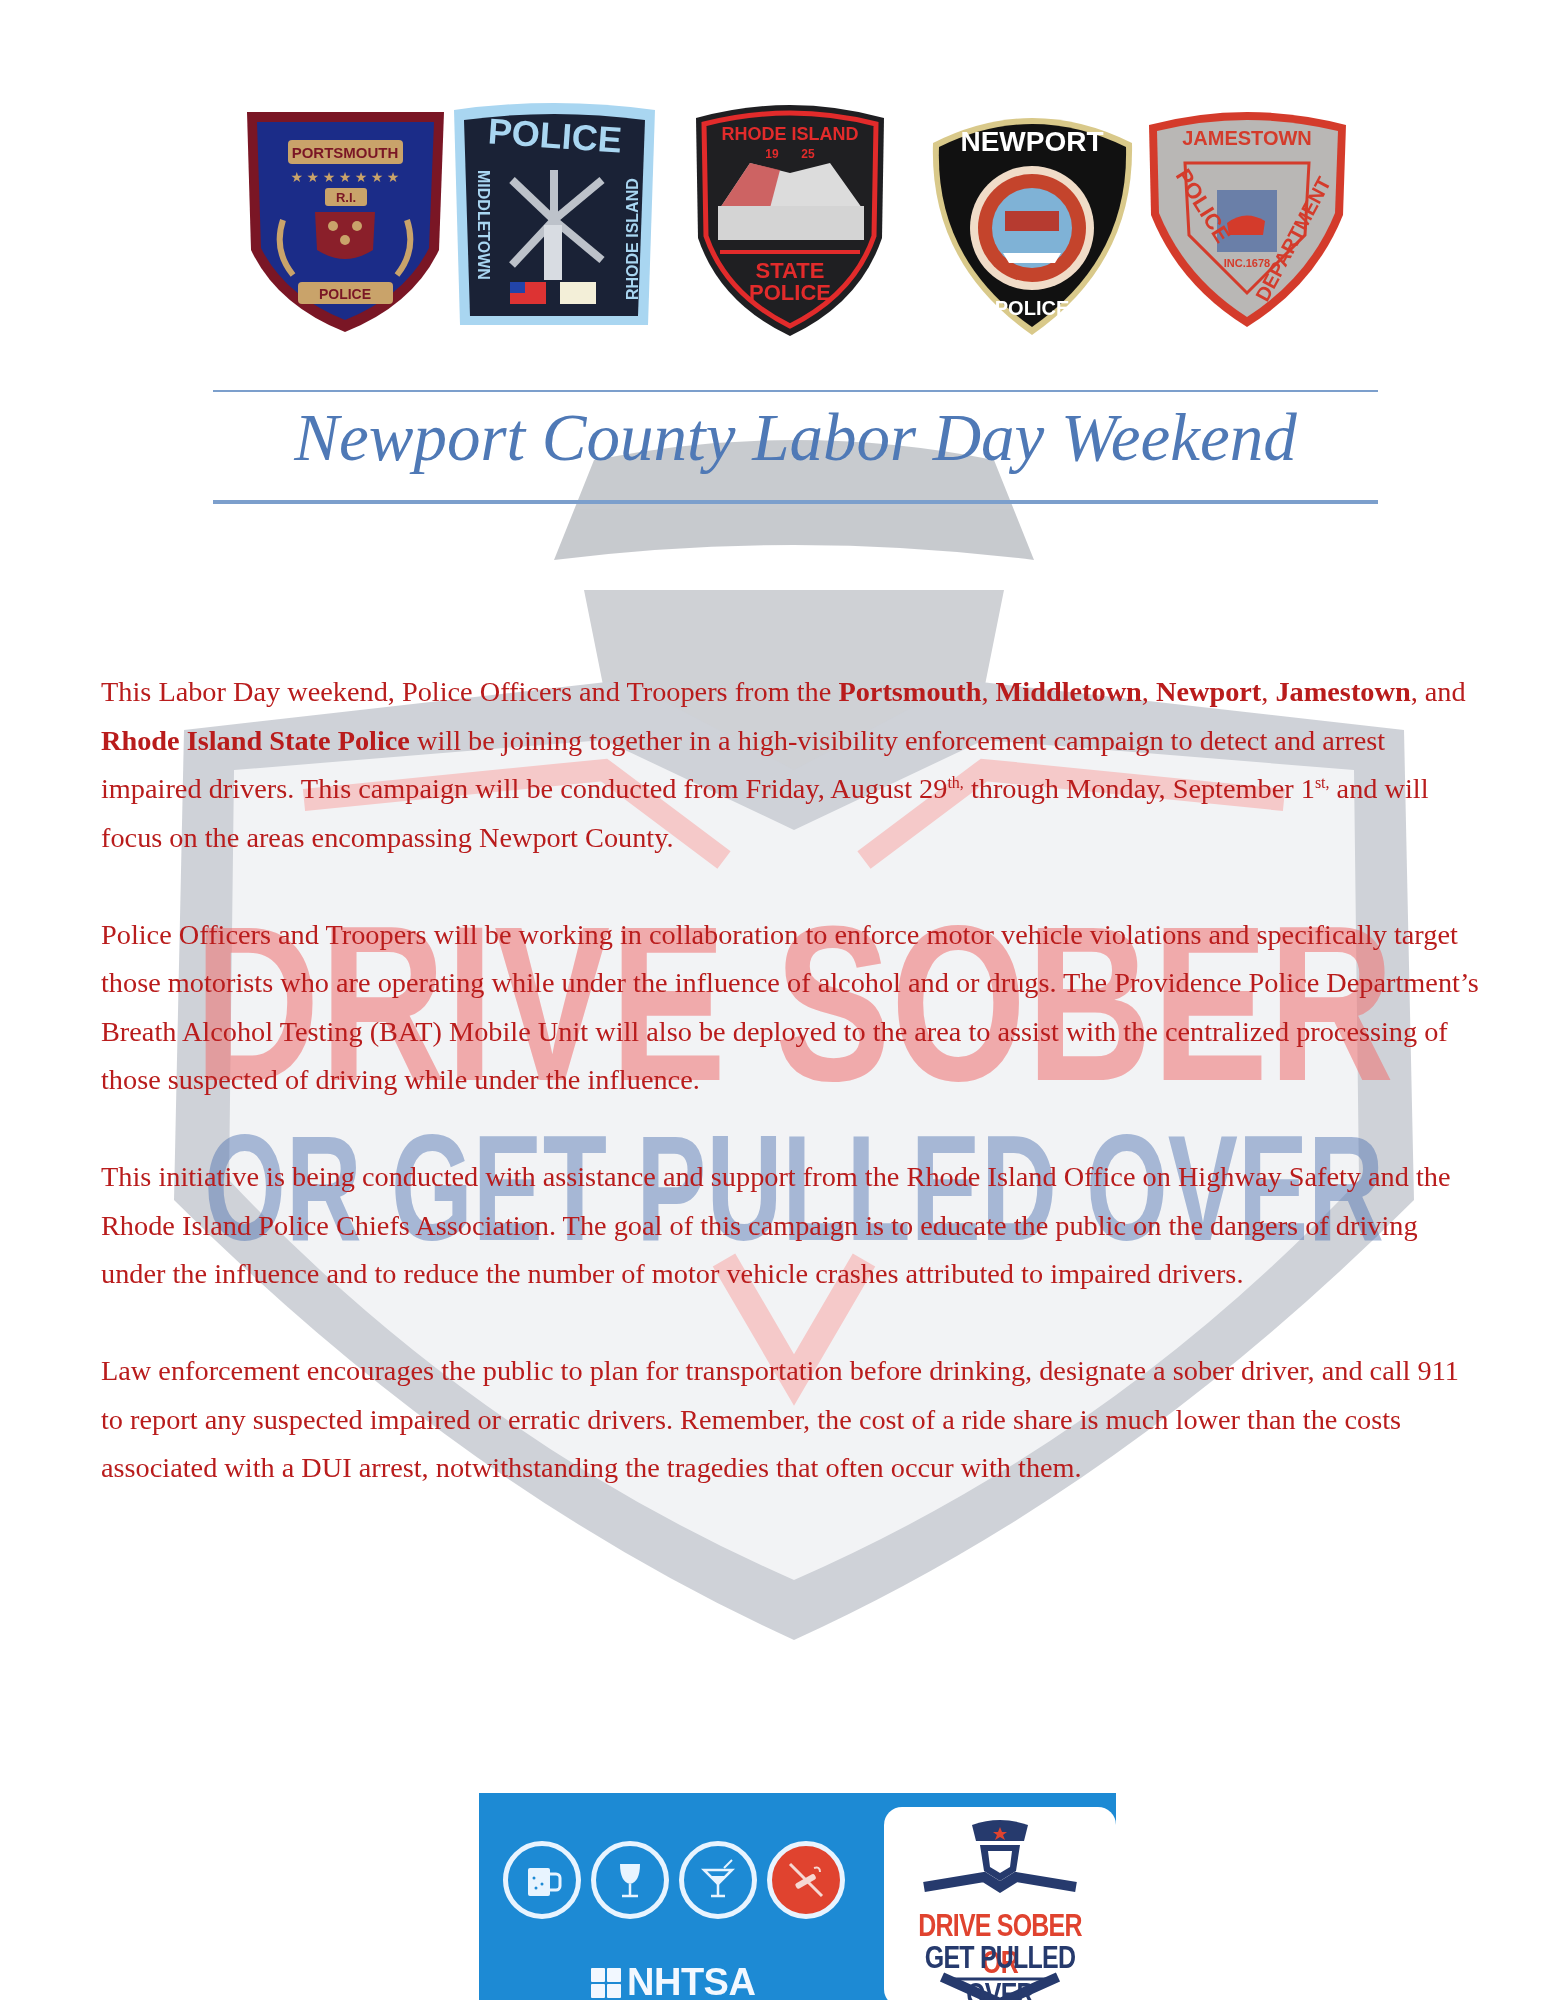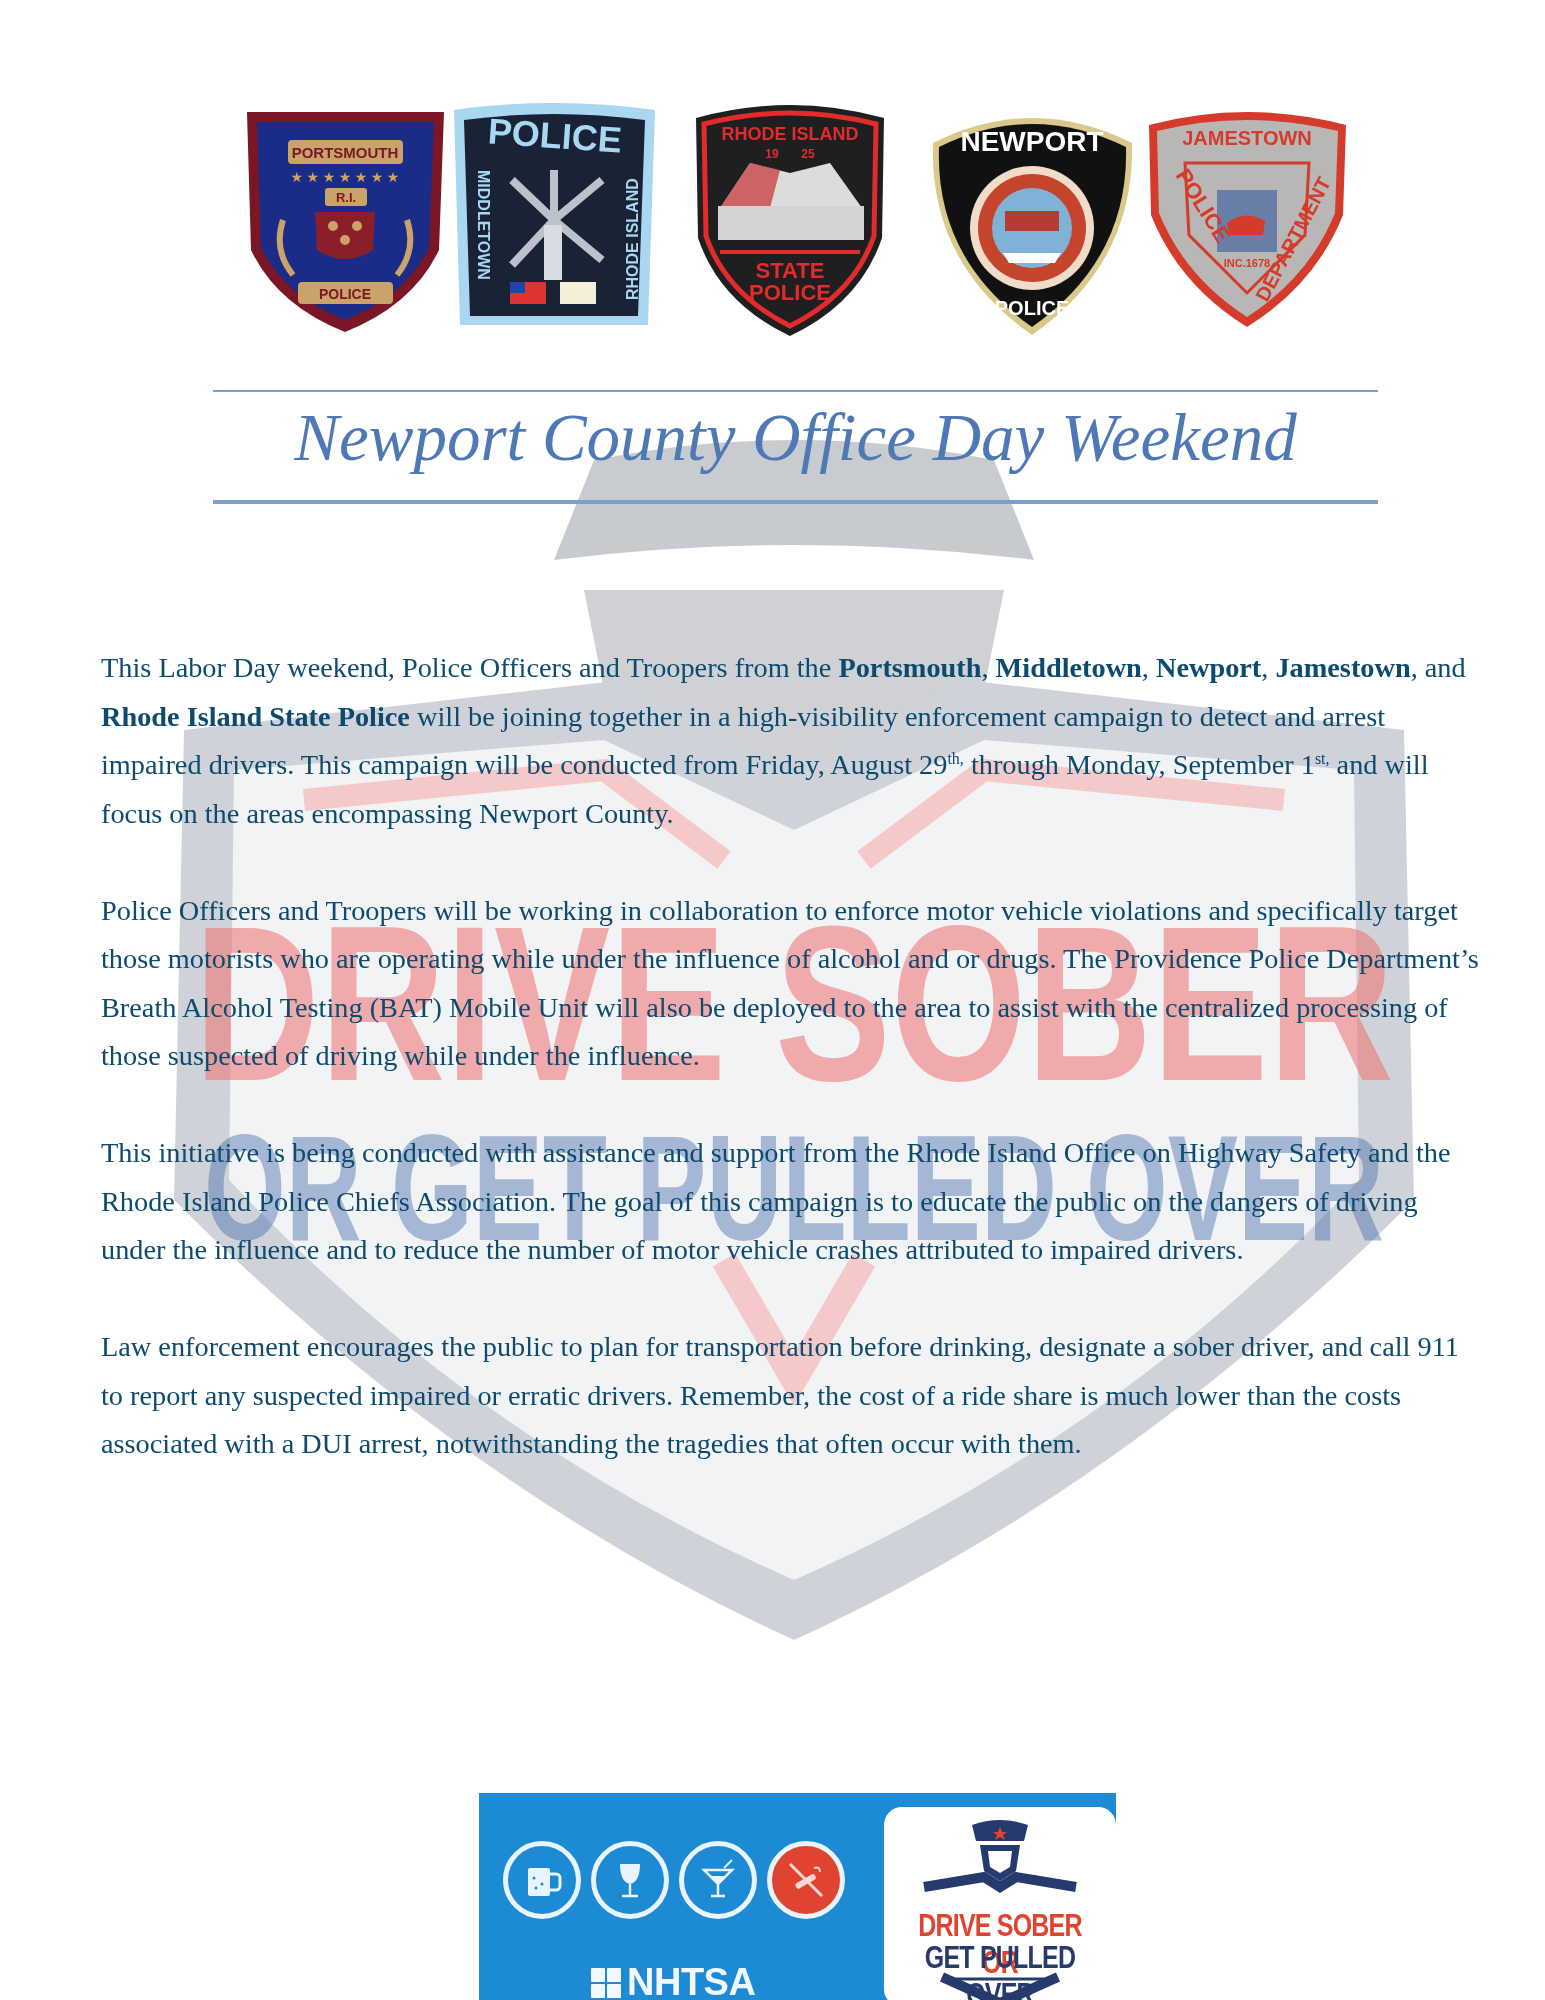--- a/index.html
+++ b/index.html
@@ -14,21 +14,21 @@
   .patch svg { display: block; }
 
   
   .title-block { position: absolute; left: 213px; top: 390px; width: 1165px; z-index: 2; }
   .rule { height: 2px; background: #7c9fcc; width: 100%; }
   .title-line { font-family: "Liberation Serif", "DejaVu Serif", serif; font-style: italic; color: #4f79b6; font-size: 67px; text-align: center; line-height: 1; }
   .t1 { margin-top: 12px; height: 96px; }
   .t2 { margin-top: 10px; height: 68px; }
 
   
-  .body-text { position: absolute; left: 101px; top: 644px; width: 1380px; z-index: 2; font-size: 28.3px; line-height: 48.5px; color: #0c4a6e; }
+  .body-text { position: absolute; left: 101px; top: 668px; width: 1380px; z-index: 2; font-size: 28.3px; line-height: 48.5px; color: #b91c1c; }
   .body-text p { margin: 0 0 48.5px 0; }
   .body-text b { font-weight: bold; }
   .body-text sup { font-size: 16px; vertical-align: 10px; line-height: 0; }
 
   
   .banner { position: absolute; left: 479px; top: 1793px; width: 637px; height: 207px; background: #1d8ad4; z-index: 2; overflow: hidden; }
   .icons-row { position: absolute; left: 24px; top: 48px; display: flex; gap: 10px; }
   .circle-icon { width: 78px; height: 78px; border-radius: 50%; border: 5px solid #e8f4ff; box-sizing: border-box; display: flex; align-items: center; justify-content: center; }
   .circle-icon.red { background: #e0432f; border-color: #e8f4ff; }
   .nhtsa { position: absolute; left: 112px; top: 168px; display: flex; align-items: center; gap: 6px; color: #f2f8ff; font-family: "Liberation Sans", "DejaVu Sans", sans-serif; font-weight: bold; font-size: 38px; letter-spacing: -0.5px; }
@@ -144,21 +144,21 @@
       <path d="M82 118 Q100 104 120 116 L118 130 L84 130 Z" fill="#d43b2b"></path>
       <text x="0" y="0" font-family="Liberation Sans, sans-serif" font-size="22" font-weight="bold" fill="#d43b2b" transform="translate(30 70) rotate(58)">POLICE</text>
       <text x="0" y="0" font-family="Liberation Sans, sans-serif" font-size="20" font-weight="bold" fill="#d43b2b" transform="translate(122 198) rotate(-62)">DEPARTMENT</text>
       <text x="102" y="162" text-anchor="middle" font-family="Liberation Sans, sans-serif" font-size="11" font-weight="bold" fill="#d43b2b">INC.1678</text>
     </svg>
   </div>
 </div>
 
 <div class="title-block">
   <div class="rule"></div>
-  <div class="title-line t1">Newport County Office Day Weekend</div>
+  <div class="title-line t1">Newport County Labor Day Weekend</div>
   <div class="rule"></div>
   <div class="rule"></div>
 </div>
 
 <div class="body-text">
   <p><span>This Labor Day weekend, Police Officers and Troopers from the </span><b>Portsmouth</b><span>, </span><b>Middletown</b><span>, </span><b>Newport</b><span>, </span><b>Jamestown</b><span>, and </span><b>Rhode Island State Police</b><span> will be joining together in a high-visibility enforcement campaign to detect and arrest impaired drivers. This campaign will be conducted from Friday, August 29</span><sup>th,</sup><span> through Monday, September 1</span><sup>st,</sup><span> and will focus on the areas encompassing Newport County.</span></p>
   <p>Police Officers and Troopers will be working in collaboration to enforce motor vehicle violations and specifically target those motorists who are operating while under the influence of alcohol and or drugs. The Providence Police Department’s Breath Alcohol Testing (BAT) Mobile Unit will also be deployed to the area to assist with the centralized processing of those suspected of driving while under the influence.</p>
   <p>This initiative is being conducted with assistance and support from the Rhode Island Office on Highway Safety and the Rhode Island Police Chiefs Association. The goal of this campaign is to educate the public on the dangers of driving under the influence and to reduce the number of motor vehicle crashes attributed to impaired drivers.</p>
   <p>Law enforcement encourages the public to plan for transportation before drinking, designate a sober driver, and call 911 to report any suspected impaired or erratic drivers. Remember, the cost of a ride share is much lower than the costs associated with a DUI arrest, notwithstanding the tragedies that often occur with them.</p>
 </div>

